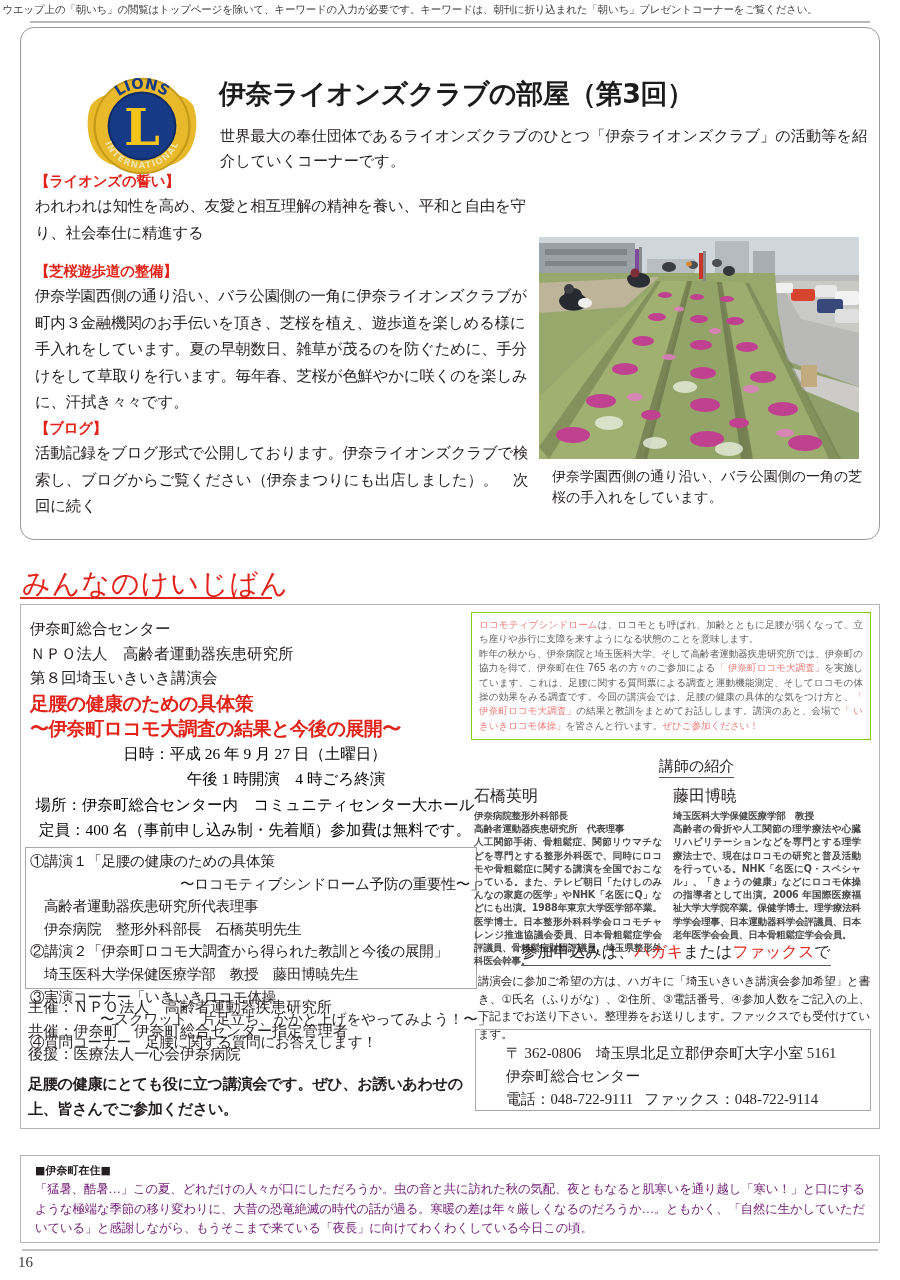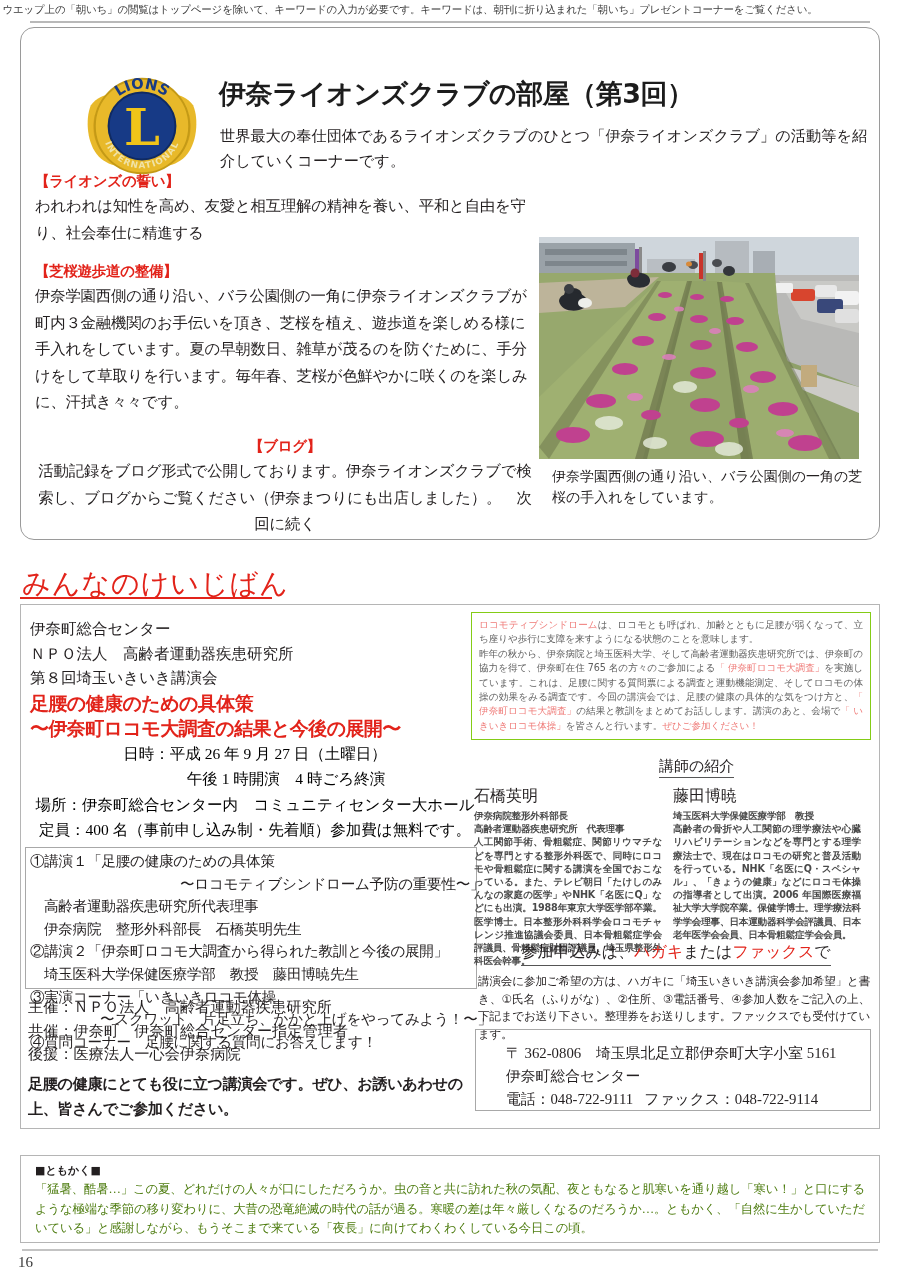--- a/index.html
+++ b/index.html
@@ -95,21 +95,21 @@
   .sec p {
     margin: 0;
     font-family: "DejaVu Sans", "Liberation Sans", sans-serif;
     font-size: 15.4px;
     line-height: 26.5px;
     color: #231f20;
     letter-spacing: -0.2px;
   }
   #sec-oath { top: 172px; }
   #sec-path { top: 262px; }
-  #sec-blog { top: 437px; text-align: center; }
+  #sec-blog { top: 419px; }
 
   
   .photo-wrap {
     position: absolute;
     left: 539px; top: 237px;
     width: 320px; height: 222px;
     overflow: hidden;
     background: #8fa06a;
   }
   .photo-caption {
@@ -325,21 +325,21 @@
   .ed-title {
     font-family: "DejaVu Sans", "Liberation Sans", sans-serif;
     font-size: 11px;
     font-weight: bold;
     color: #231f20;
     margin-bottom: 2px;
   }
   .ed-body {
     font-size: 12.4px;
     line-height: 19.5px;
-    color: #4d7c0f;
+    color: #701a75;
     text-align: justify;
     letter-spacing: -0.2px;
   }
 
   .bottom-rule {
     position: absolute;
     left: 22px; top: 1249px;
     width: 856px; height: 2px;
     background: #c3c3c3;
   }
@@ -596,20 +596,20 @@
 
   <div class="contact-box">
     <div>〒 362-0806　埼玉県北足立郡伊奈町大字小室 5161</div>
     <div>伊奈町総合センター</div>
     <div class="contact-red">
       <span>電話：048-722-9111</span>&nbsp;&nbsp;&nbsp;<span>ファックス：048-722-9114</span>
     </div>
   </div>
 
   <div class="editorial">
-    <div class="ed-title">■ともかく■</div>
+    <div class="ed-title">■伊奈町在住■</div>
     <div class="ed-body">「猛暑、酷暑…」この夏、どれだけの人々が口にしただろうか。虫の音と共に訪れた秋の気配、夜ともなると肌寒いを通り越し「寒い！」と口にするような極端な季節の移り変わりに、大昔の恐竜絶滅の時代の話が過る。寒暖の差は年々厳しくなるのだろうか…。ともかく、「自然に生かしていただいている」と感謝しながら、もうそこまで来ている「夜長」に向けてわくわくしている今日この頃。</div>
   </div>
 
   <div class="bottom-rule"></div>
   <div class="page-num">16</div>
 
 </div>
 
 </body></html>

